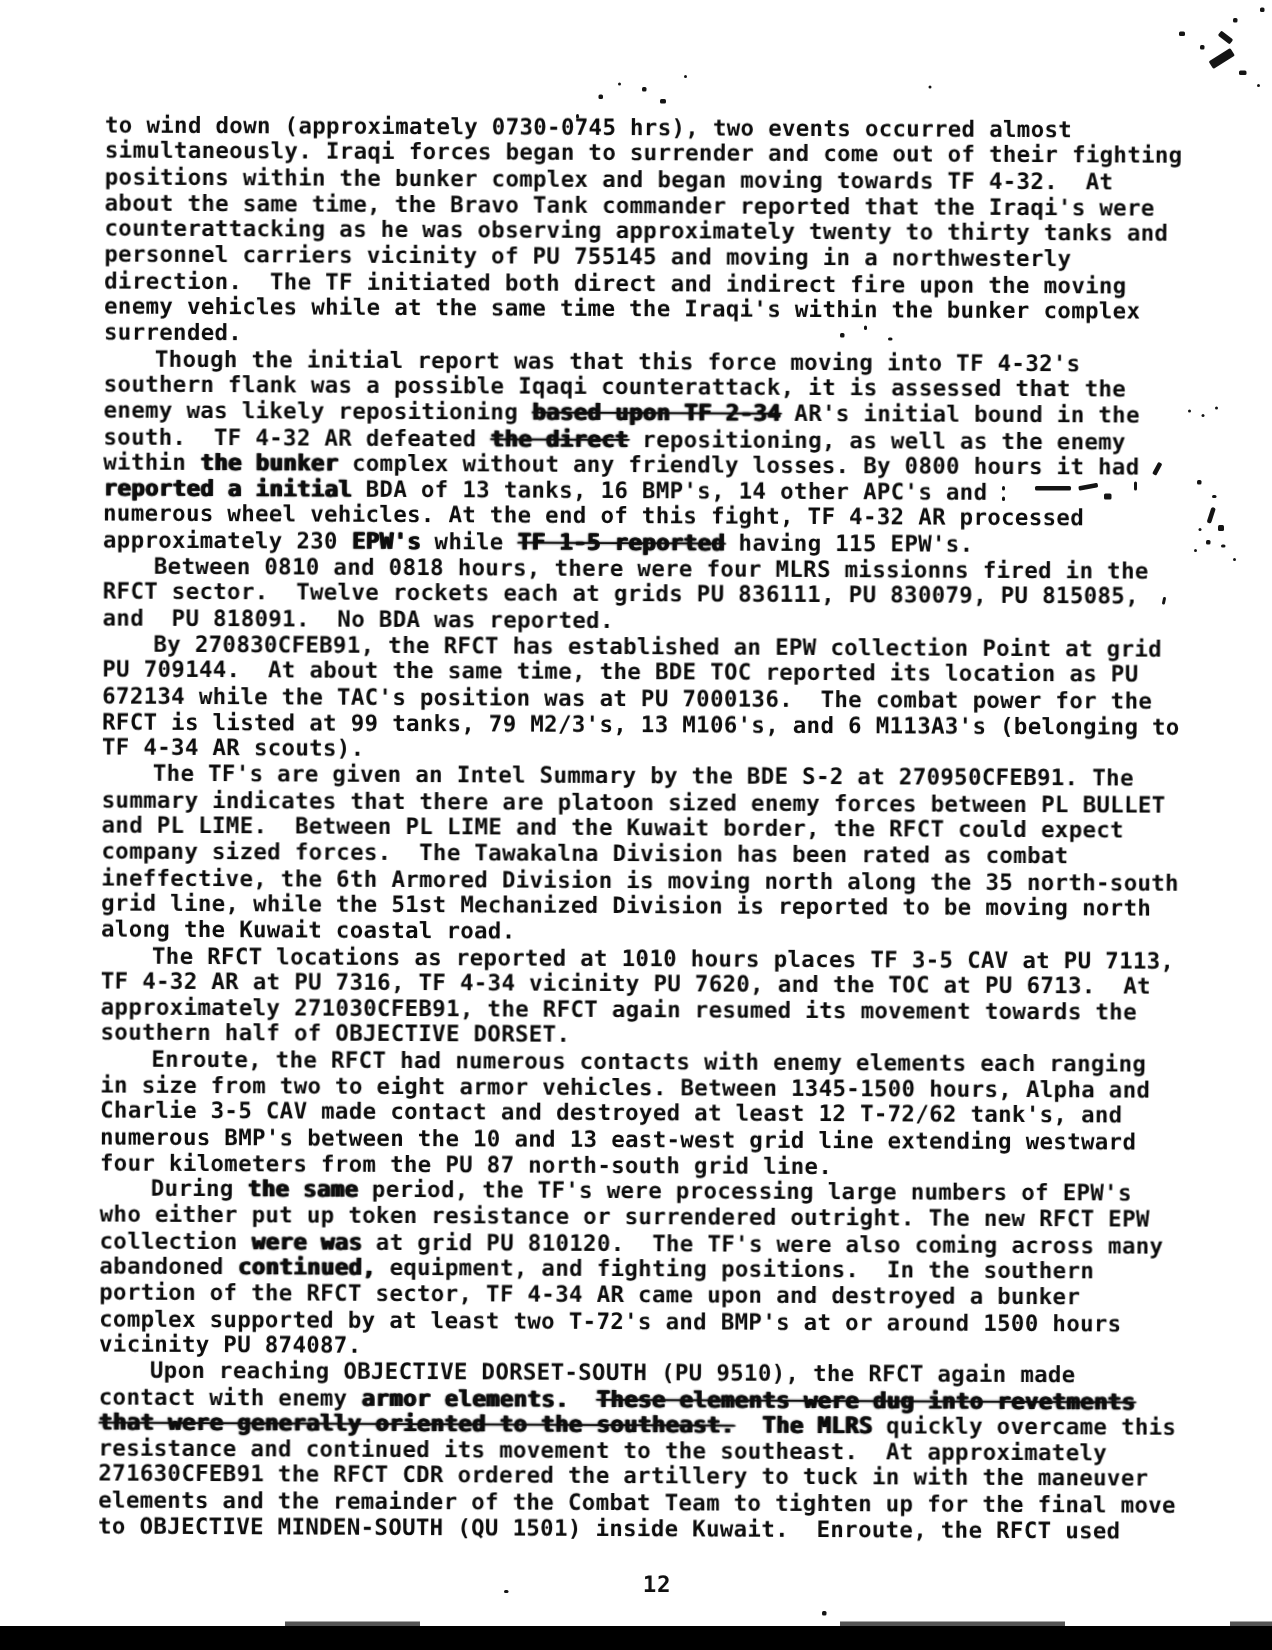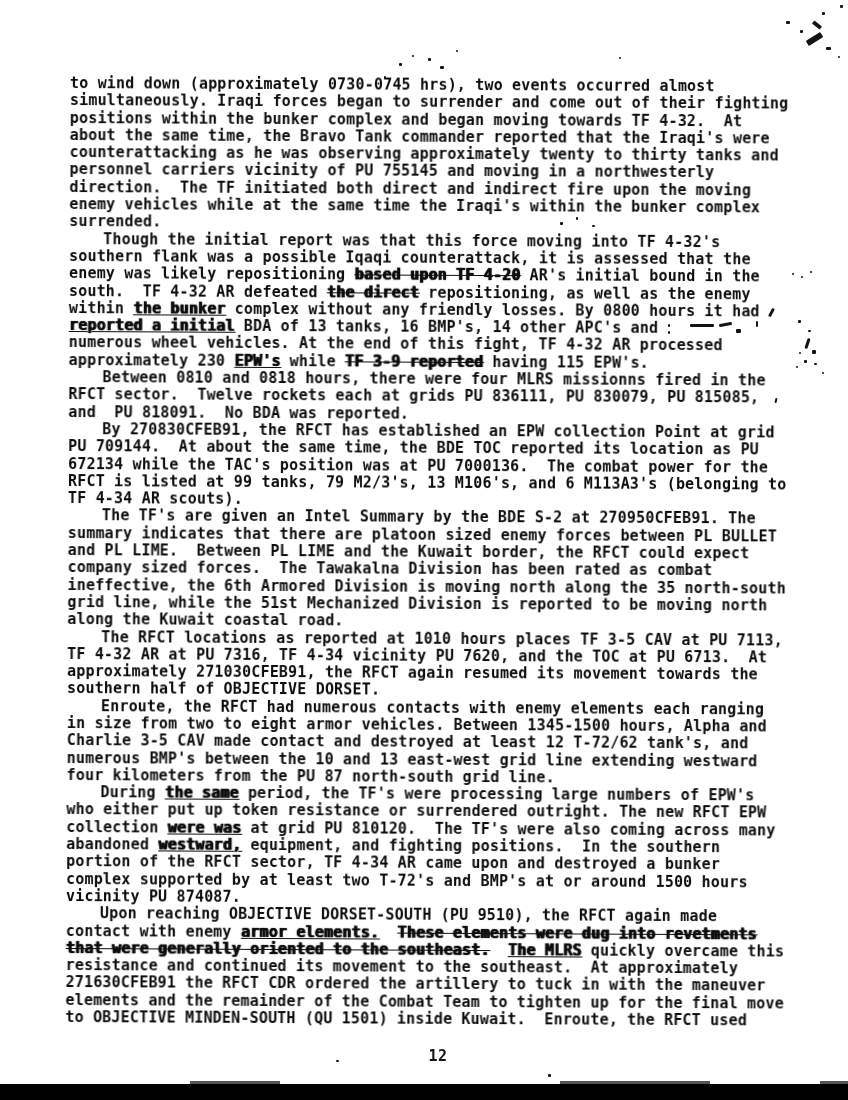--- a/index.html
+++ b/index.html
@@ -22,21 +22,20 @@
     letter-spacing: 0.18px;
     transform: rotate(0.28deg);
     transform-origin: 0 0;
     filter: blur(0.22px);
   }
   .para { margin: 0; }
   .line { white-space: pre; height: 17.3px; }
   .line.indent { text-indent: 34px; }
   .smudge {
     text-shadow: 0.9px 0 0 currentColor, 0 0 1px currentColor;
-    text-decoration: underline;
   }
   .struck {
     text-shadow: 0.9px 0 0 currentColor, 0 0 1.2px currentColor;
     text-decoration: line-through;
   }
   .page-number {
     position: absolute;
     top: 1047px; left: 0; width: 876px;
     text-align: center;
     color: #111;
@@ -72,26 +71,26 @@
       <div class="line">about the same time, the Bravo Tank commander reported that the Iraqi's were</div>
       <div class="line">counterattacking as he was observing approximately twenty to thirty tanks and</div>
       <div class="line">personnel carriers vicinity of PU 755145 and moving in a northwesterly</div>
       <div class="line">direction.  The TF initiated both direct and indirect fire upon the moving</div>
       <div class="line">enemy vehicles while at the same time the Iraqi's within the bunker complex</div>
       <div class="line">surrended.</div>
     </div>
     <div class="para">
       <div class="line indent">Though the initial report was that this force moving into TF 4-32's</div>
       <div class="line">southern flank was a possible Iqaqi counterattack, it is assessed that the</div>
-      <div class="line">enemy was likely repositioning <span class="struck">based upon TF 4-20</span> AR's initial bound in the</div>
+      <div class="line">enemy was likely repositioning <span class="struck">based upon TF 2-34</span> AR's initial bound in the</div>
       <div class="line">south.  TF 4-32 AR defeated <span class="struck">the direct</span> repositioning, as well as the enemy</div>
       <div class="line">within <span class="smudge">the bunker</span> complex without any friendly losses. By 0800 hours it had</div>
       <div class="line"><span class="smudge">reported a initial</span> BDA of 13 tanks, 16 BMP's, 14 other APC's and</div>
       <div class="line">numerous wheel vehicles. At the end of this fight, TF 4-32 AR processed</div>
-      <div class="line">approximately 230 <span class="smudge">EPW's</span> while <span class="struck">TF 3-9 reported</span> having 115 EPW's.</div>
+      <div class="line">approximately 230 <span class="smudge">EPW's</span> while <span class="struck">TF 1-5 reported</span> having 115 EPW's.</div>
     </div>
     <div class="para">
       <div class="line indent">Between 0810 and 0818 hours, there were four MLRS missionns fired in the</div>
       <div class="line">RFCT sector.  Twelve rockets each at grids PU 836111, PU 830079, PU 815085,</div>
       <div class="line">and  PU 818091.  No BDA was reported.</div>
     </div>
     <div class="para">
       <div class="line indent">By 270830CFEB91, the RFCT has established an EPW collection Point at grid</div>
       <div class="line">PU 709144.  At about the same time, the BDE TOC reported its location as PU</div>
       <div class="line">672134 while the TAC's position was at PU 7000136.  The combat power for the</div>
@@ -117,21 +116,21 @@
       <div class="line indent">Enroute, the RFCT had numerous contacts with enemy elements each ranging</div>
       <div class="line">in size from two to eight armor vehicles. Between 1345-1500 hours, Alpha and</div>
       <div class="line">Charlie 3-5 CAV made contact and destroyed at least 12 T-72/62 tank's, and</div>
       <div class="line">numerous BMP's between the 10 and 13 east-west grid line extending westward</div>
       <div class="line">four kilometers from the PU 87 north-south grid line.</div>
     </div>
     <div class="para">
       <div class="line indent">During <span class="smudge">the same</span> period, the TF's were processing large numbers of EPW's</div>
       <div class="line">who either put up token resistance or surrendered outright. The new RFCT EPW</div>
       <div class="line">collection <span class="smudge">were was</span> at grid PU 810120.  The TF's were also coming across many</div>
-      <div class="line">abandoned <span class="smudge">westward,</span> equipment, and fighting positions.  In the southern</div>
+      <div class="line">abandoned <span class="smudge">continued,</span> equipment, and fighting positions.  In the southern</div>
       <div class="line">portion of the RFCT sector, TF 4-34 AR came upon and destroyed a bunker</div>
       <div class="line">complex supported by at least two T-72's and BMP's at or around 1500 hours</div>
       <div class="line">vicinity PU 874087.</div>
     </div>
     <div class="para">
       <div class="line indent">Upon reaching OBJECTIVE DORSET-SOUTH (PU 9510), the RFCT again made</div>
       <div class="line">contact with enemy <span class="smudge">armor elements.</span>  <span class="struck">These elements were dug into revetments</span></div>
       <div class="line"><span class="struck">that were generally oriented to the southeast.</span>  <span class="smudge">The MLRS</span> quickly overcame this</div>
       <div class="line">resistance and continued its movement to the southeast.  At approximately</div>
       <div class="line">271630CFEB91 the RFCT CDR ordered the artillery to tuck in with the maneuver</div>

